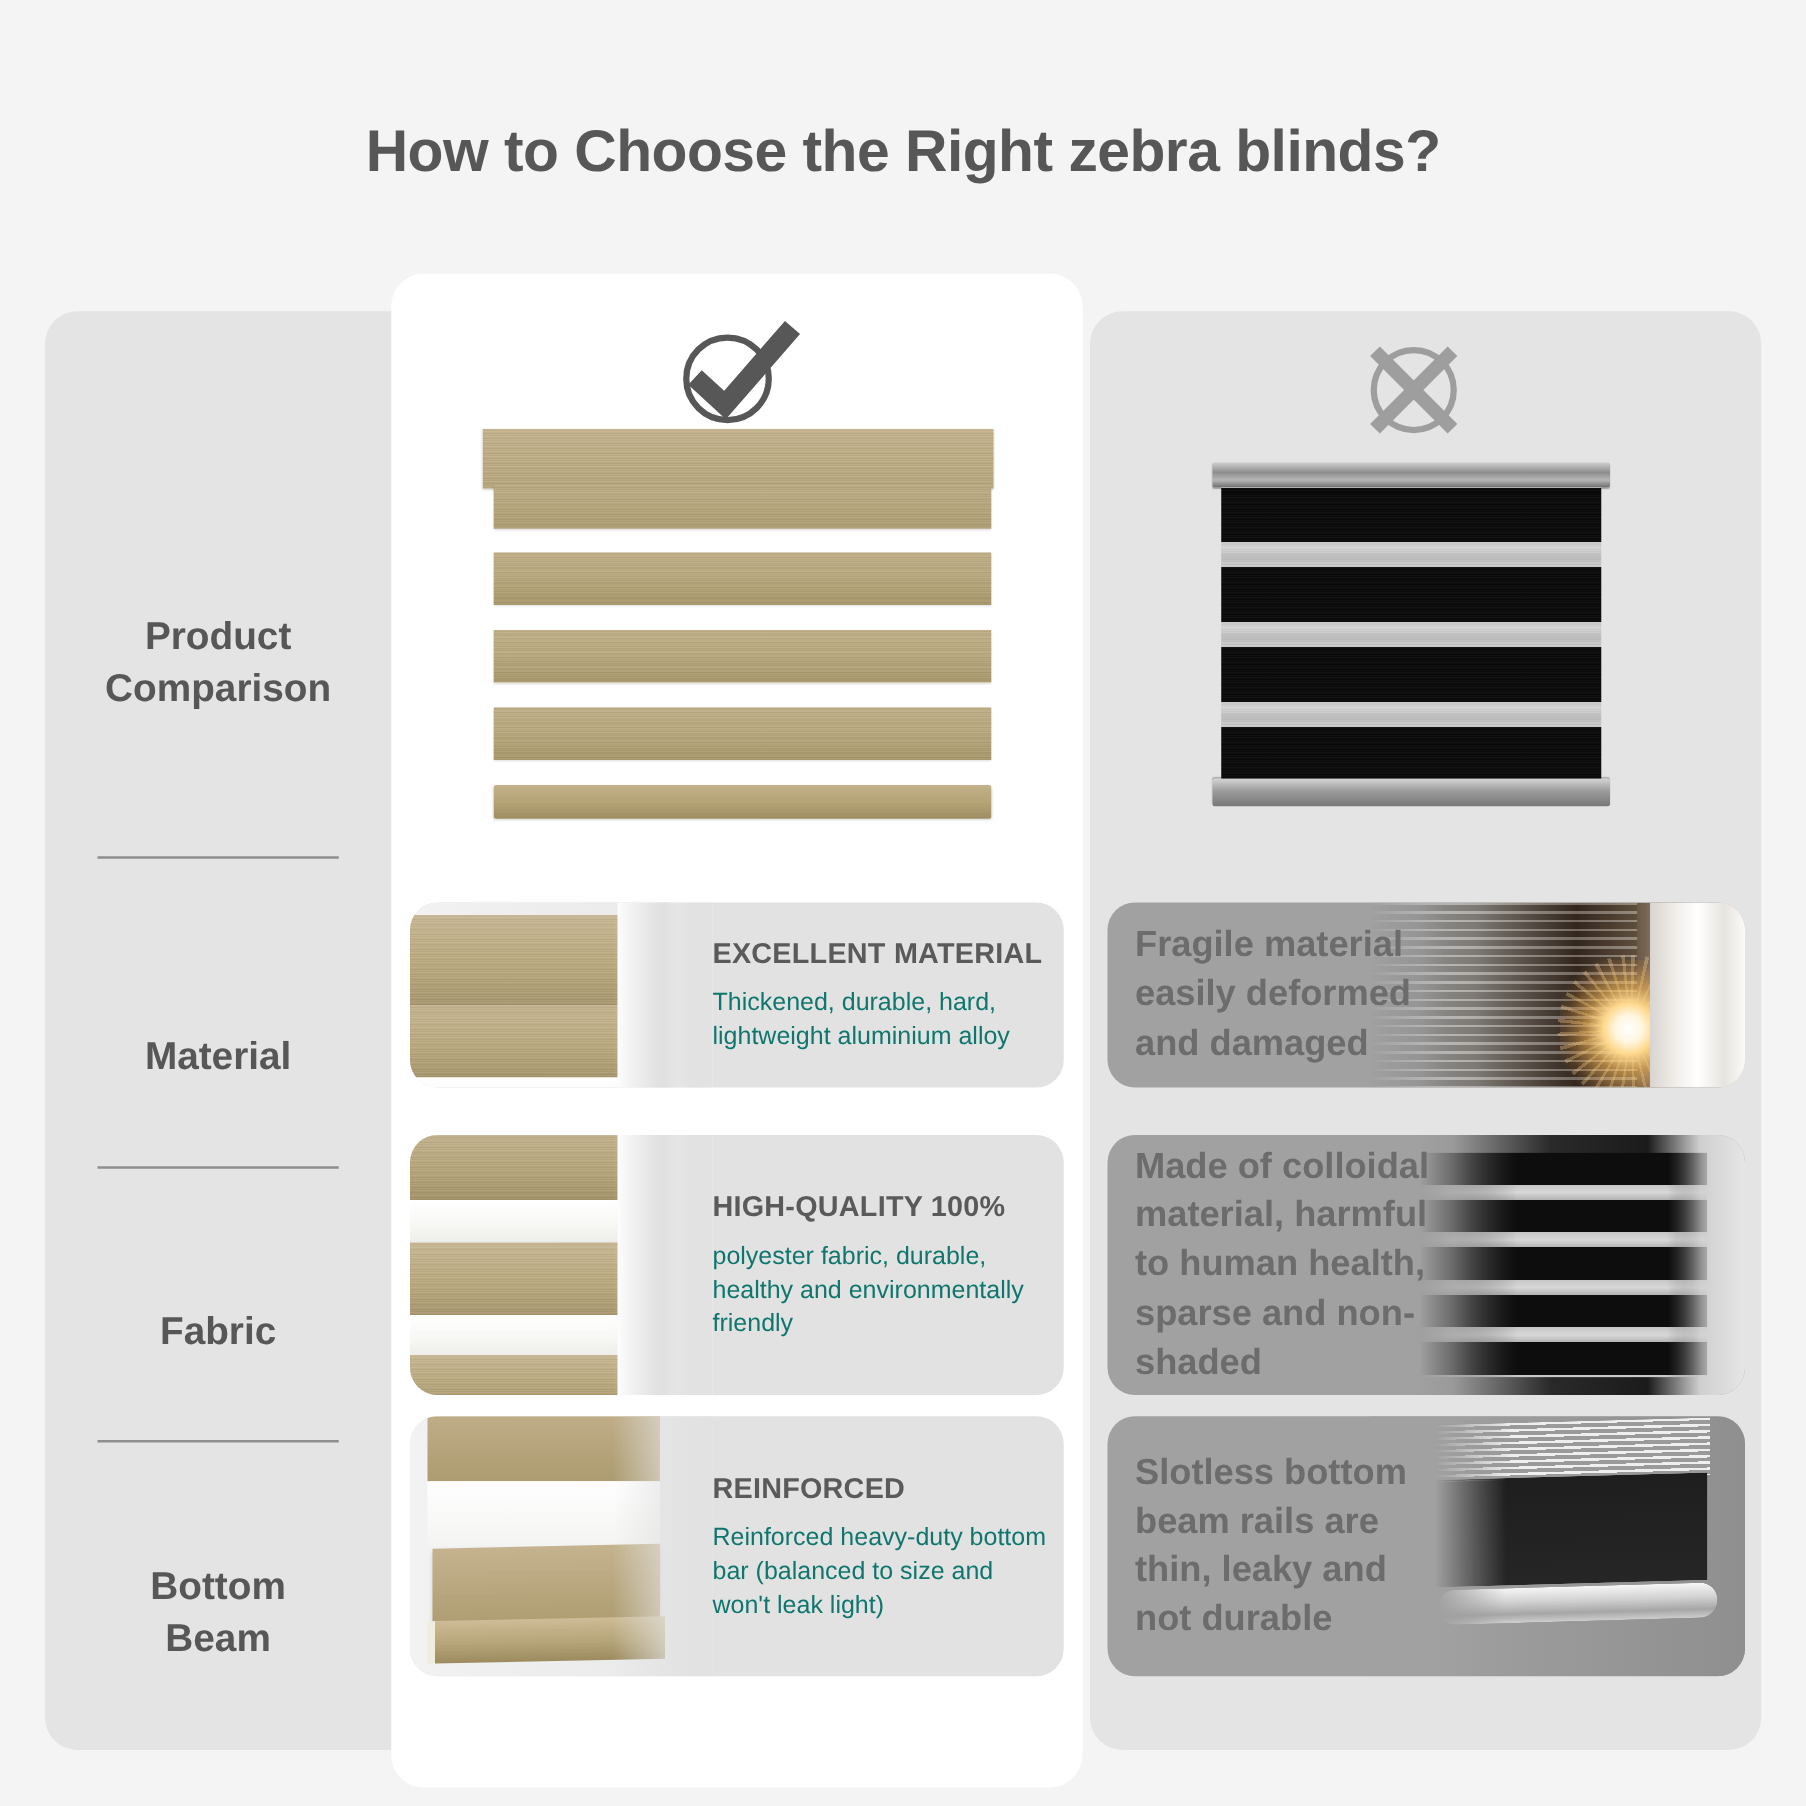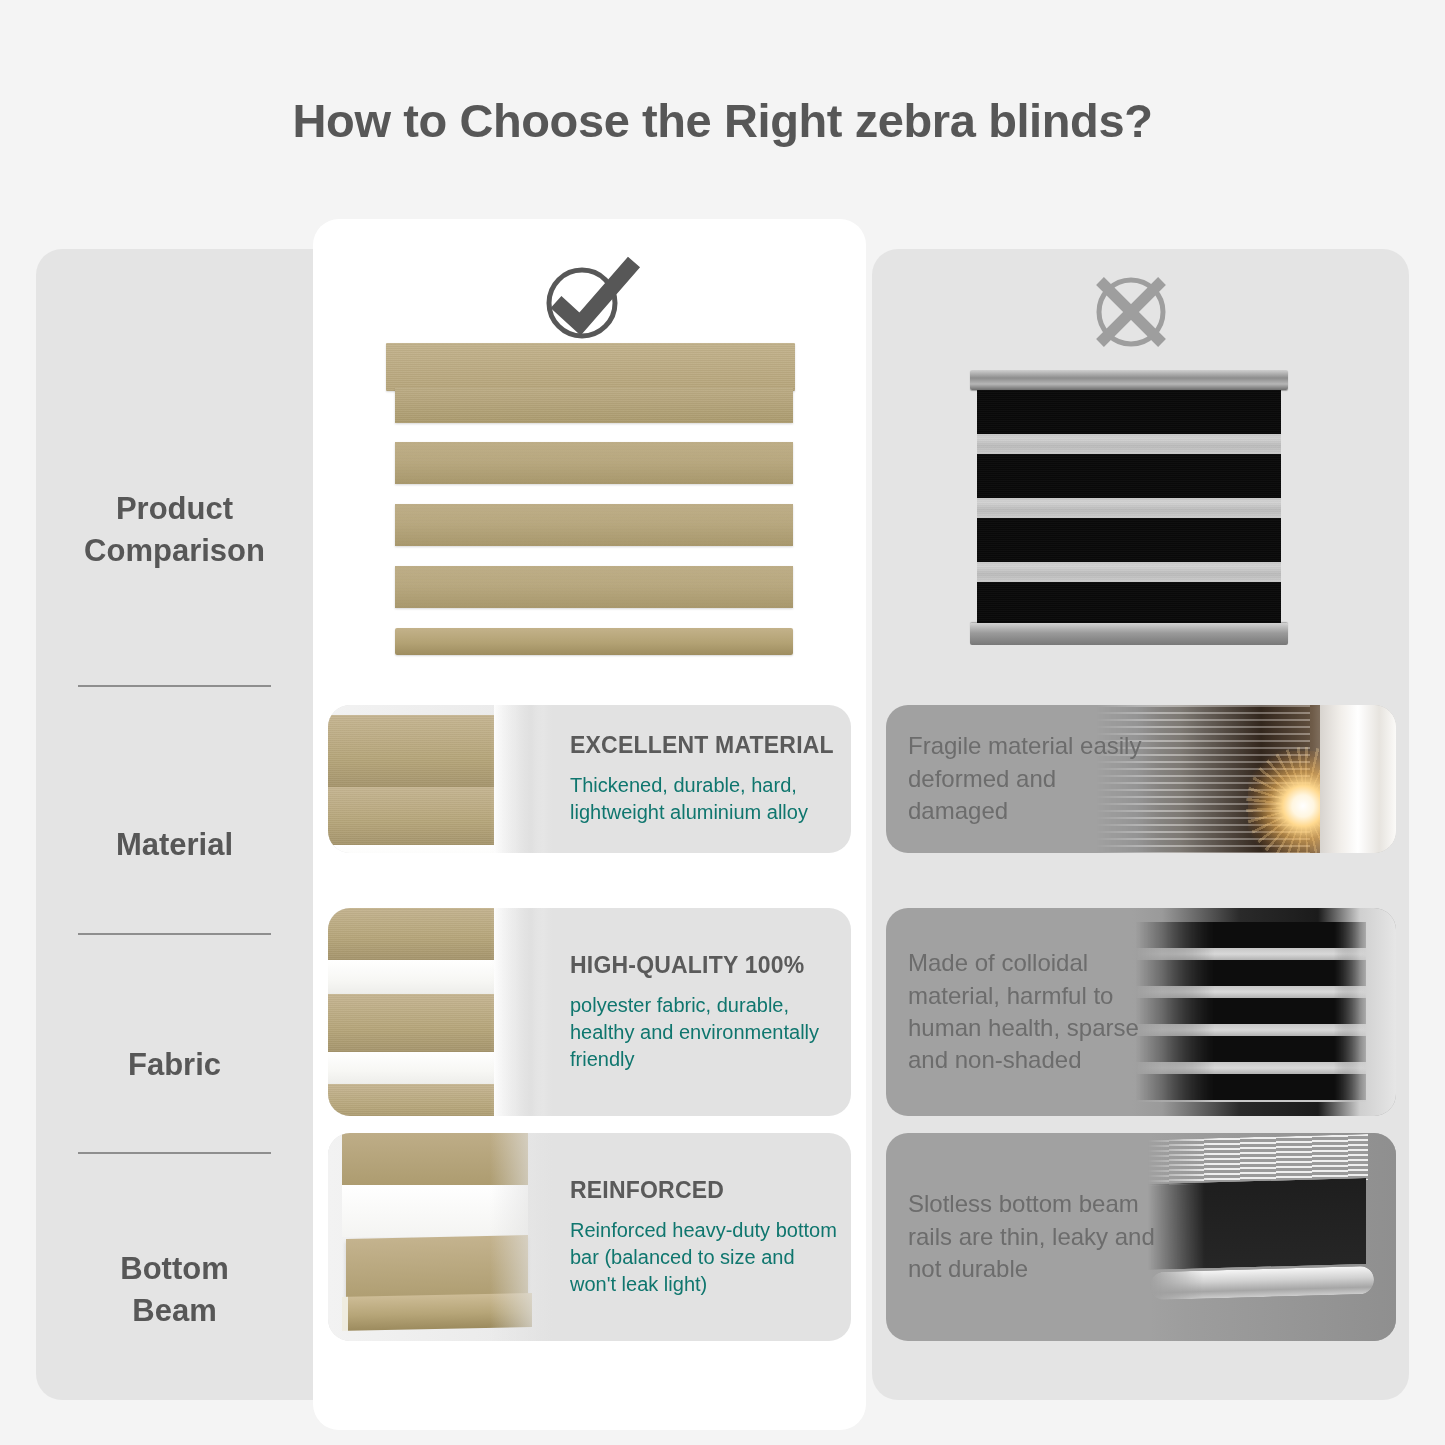--- a/index.html
+++ b/index.html
@@ -219,21 +219,21 @@
     width: 523px;
     background: #e2e2e2;
     z-index: 4;
   }
   .feature-card.right {
     left: 886px;
     width: 510px;
     background: #a1a1a1;
     z-index: 4;
   }
-  .fc-row-0 { top: 705px;  height: 148px; }
+  .fc-row-0 { top: 722px;  height: 148px; }
   .fc-row-1 { top: 908px;  height: 208px; }
   .fc-row-2 { top: 1133px; height: 208px; }
 
   
   .fc-text-left {
     position: absolute;
     left: 242px;
     right: 14px;
     top: 0;
     height: 100%;
@@ -255,22 +255,22 @@
   }
   
   .fc-text-right {
     position: absolute;
     left: 22px;
     width: 250px;
     top: 0;
     height: 100%;
     display: flex;
     align-items: center;
-    font-size: 24px;
-    font-weight: normal;
+    font-size: 29px;
+    font-weight: bold;
     color: #6c6c6c;
     line-height: 1.35;
   }
 
   
   .photo-left {
     position: absolute;
     left: 0; top: 0;
     width: 242px; height: 100%;
     overflow: hidden;

